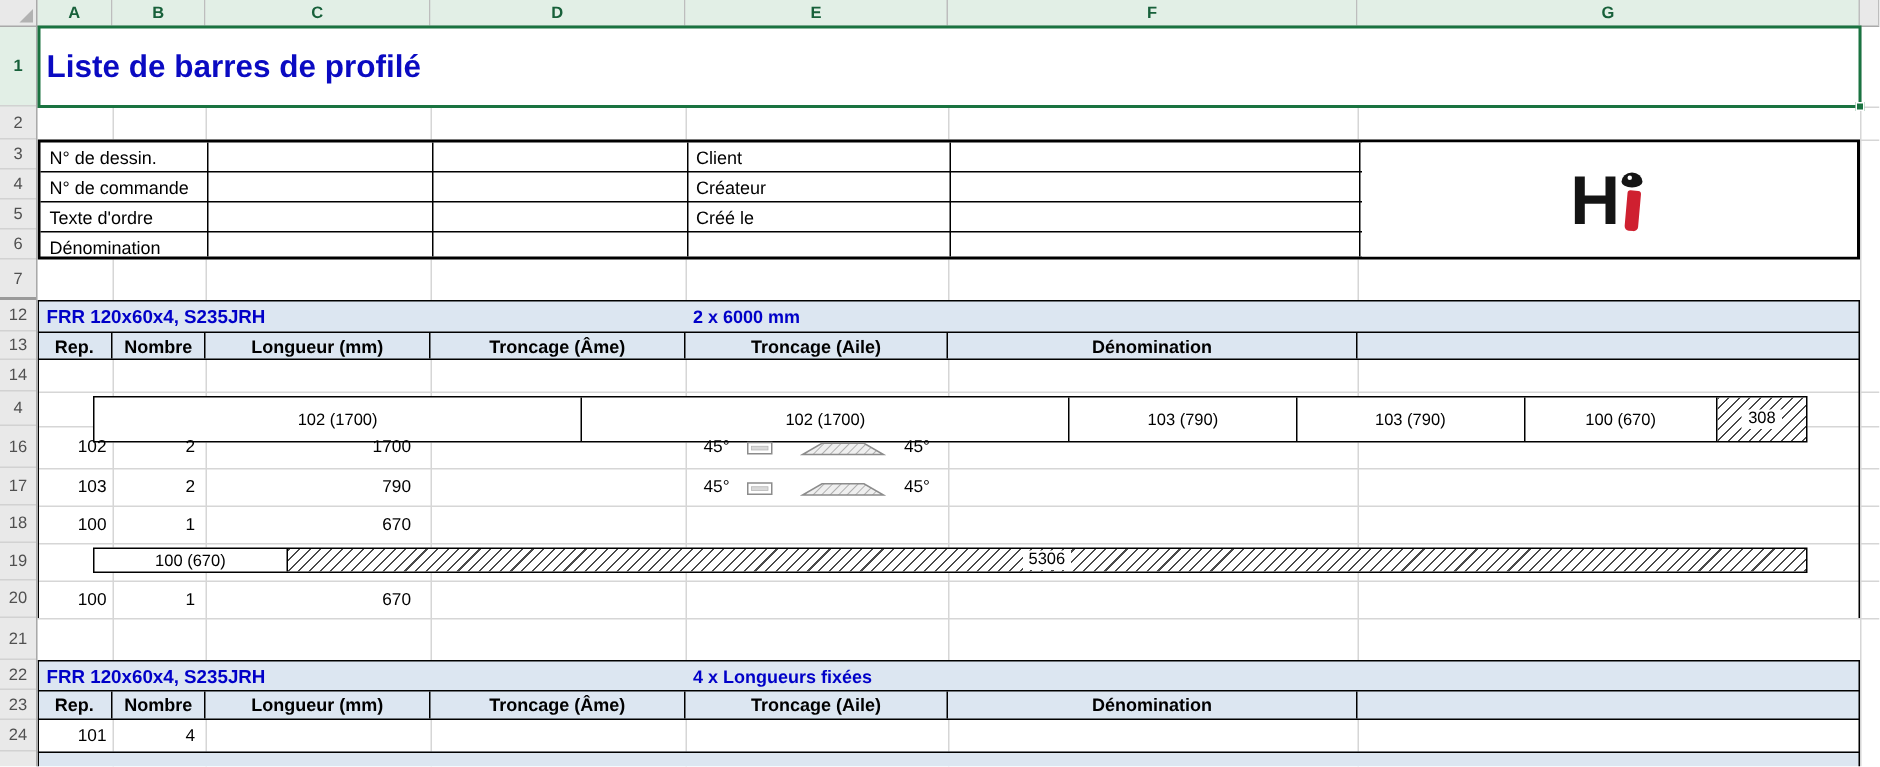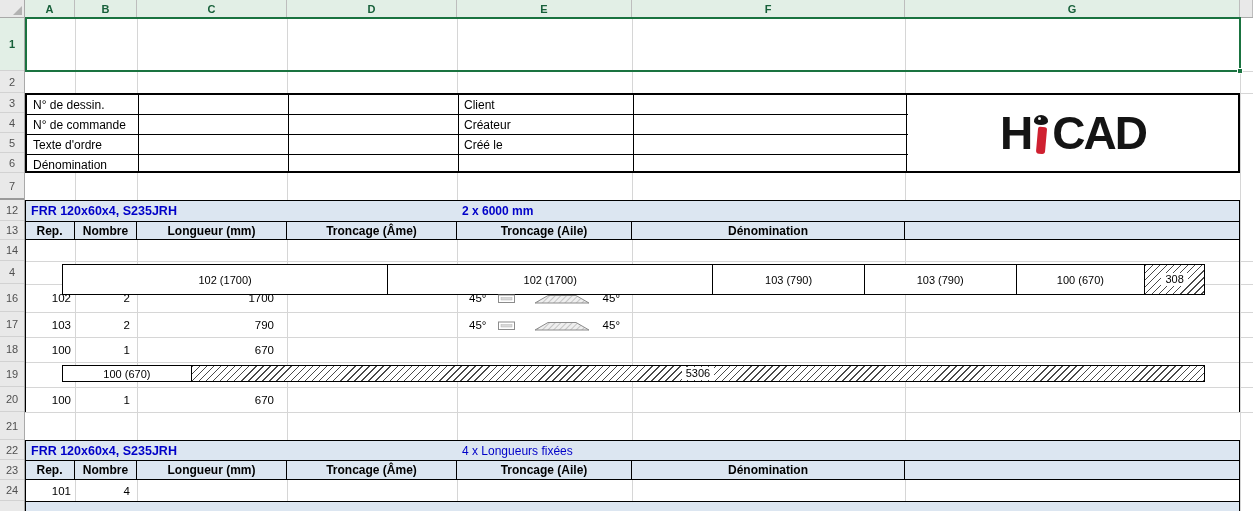--- a/index.html
+++ b/index.html
@@ -54,21 +54,21 @@
 .lg-eye{position:absolute;top:3px;left:0;width:14px;height:10px;background:#141414;
   border-radius:50% 50% 50% 50%/62% 62% 38% 38%}
 .lg-eye::after{content:"";position:absolute;left:4px;top:2px;width:3px;height:3px;
   background:#fff;border-radius:50%}
 
 
 .secrow{position:absolute;left:25px;width:1215px;background:#dce6f1;border-top:1px solid #000;z-index:2}
 .secrow span{position:absolute;top:0;height:100%;display:flex;align-items:center;white-space:nowrap}
 .profile{font-weight:bold;font-size:12.5px;color:#0000c8}
 .stock{font-weight:bold;font-size:12px;color:#0000c8}
-.stock.normal{font-weight:normal}
+.stock.normal{font-weight:bold}
 .waste{font-size:12px;color:#0000c8}
 .hdrrow{position:absolute;left:25px;width:1215px;display:flex;background:#dce6f1;
   border-top:1px solid #000;border-bottom:1px solid #000;z-index:2}
 .hcell{border-right:1px solid #000;display:flex;align-items:center;justify-content:center;
   font-weight:bold;font-size:12px;height:100%}
 .hcell.fill{flex:1;border-right:none}
 
 
 .bar{position:absolute;left:62px;width:1143px;display:flex;border:1px solid #000;background:#fff;z-index:2}
 .seg{flex-basis:0;display:flex;align-items:center;justify-content:center;border-right:1px solid #000;
@@ -144,20 +144,23 @@
   <div class="hline" style="top:71px"></div>
   <div class="hline" style="top:93px"></div>
   <div class="hline" style="top:261px"></div>
   <div class="hline" style="top:284px"></div>
   <div class="hline" style="top:312px"></div>
   <div class="hline" style="top:337px"></div>
   <div class="hline" style="top:362px"></div>
   <div class="hline" style="top:387px"></div>
   <div class="hline" style="top:412px"></div>
 
+  <div class="titlecell">
+    <span class="titletext">Liste de barres de profilé</span>
+  </div>
   <div class="selbox"></div>
   <div class="fillhandle"></div>
 
   <div class="infobox">
     <div class="ib-h" style="top:19px"></div>
     <div class="ib-h" style="top:39px"></div>
     <div class="ib-h" style="top:59px"></div>
     <div class="ib-v" style="left:111px"></div>
     <div class="ib-v" style="left:261px"></div>
     <div class="ib-v" style="left:431px"></div>
@@ -170,21 +173,20 @@
     <div class="ib-label" style="left:431px;top:0">Client</div>
     <div class="ib-label" style="left:431px;top:20px">Créateur</div>
     <div class="ib-label" style="left:431px;top:40px">Créé le</div>
     <div class="logocell">
       <div class="logo">
         <span>H</span>
           <span class="lg-i">
             <span class="lg-stem"></span>
             <span class="lg-eye"></span>
           </span>
-          <span>CAD</span>
       </div>
     </div>
   </div>
 
   <div class="edge" style="left:25px;top:200px;height:212px"></div>
   <div class="edge" style="left:1239px;top:200px;height:212px"></div>
 
   <div class="secrow" style="top:200px;height:21px">
     <span class="profile" style="left:6px">FRR 120x60x4, S235JRH</span>
     <span class="stock" style="left:437px">2 x 6000 mm</span>

